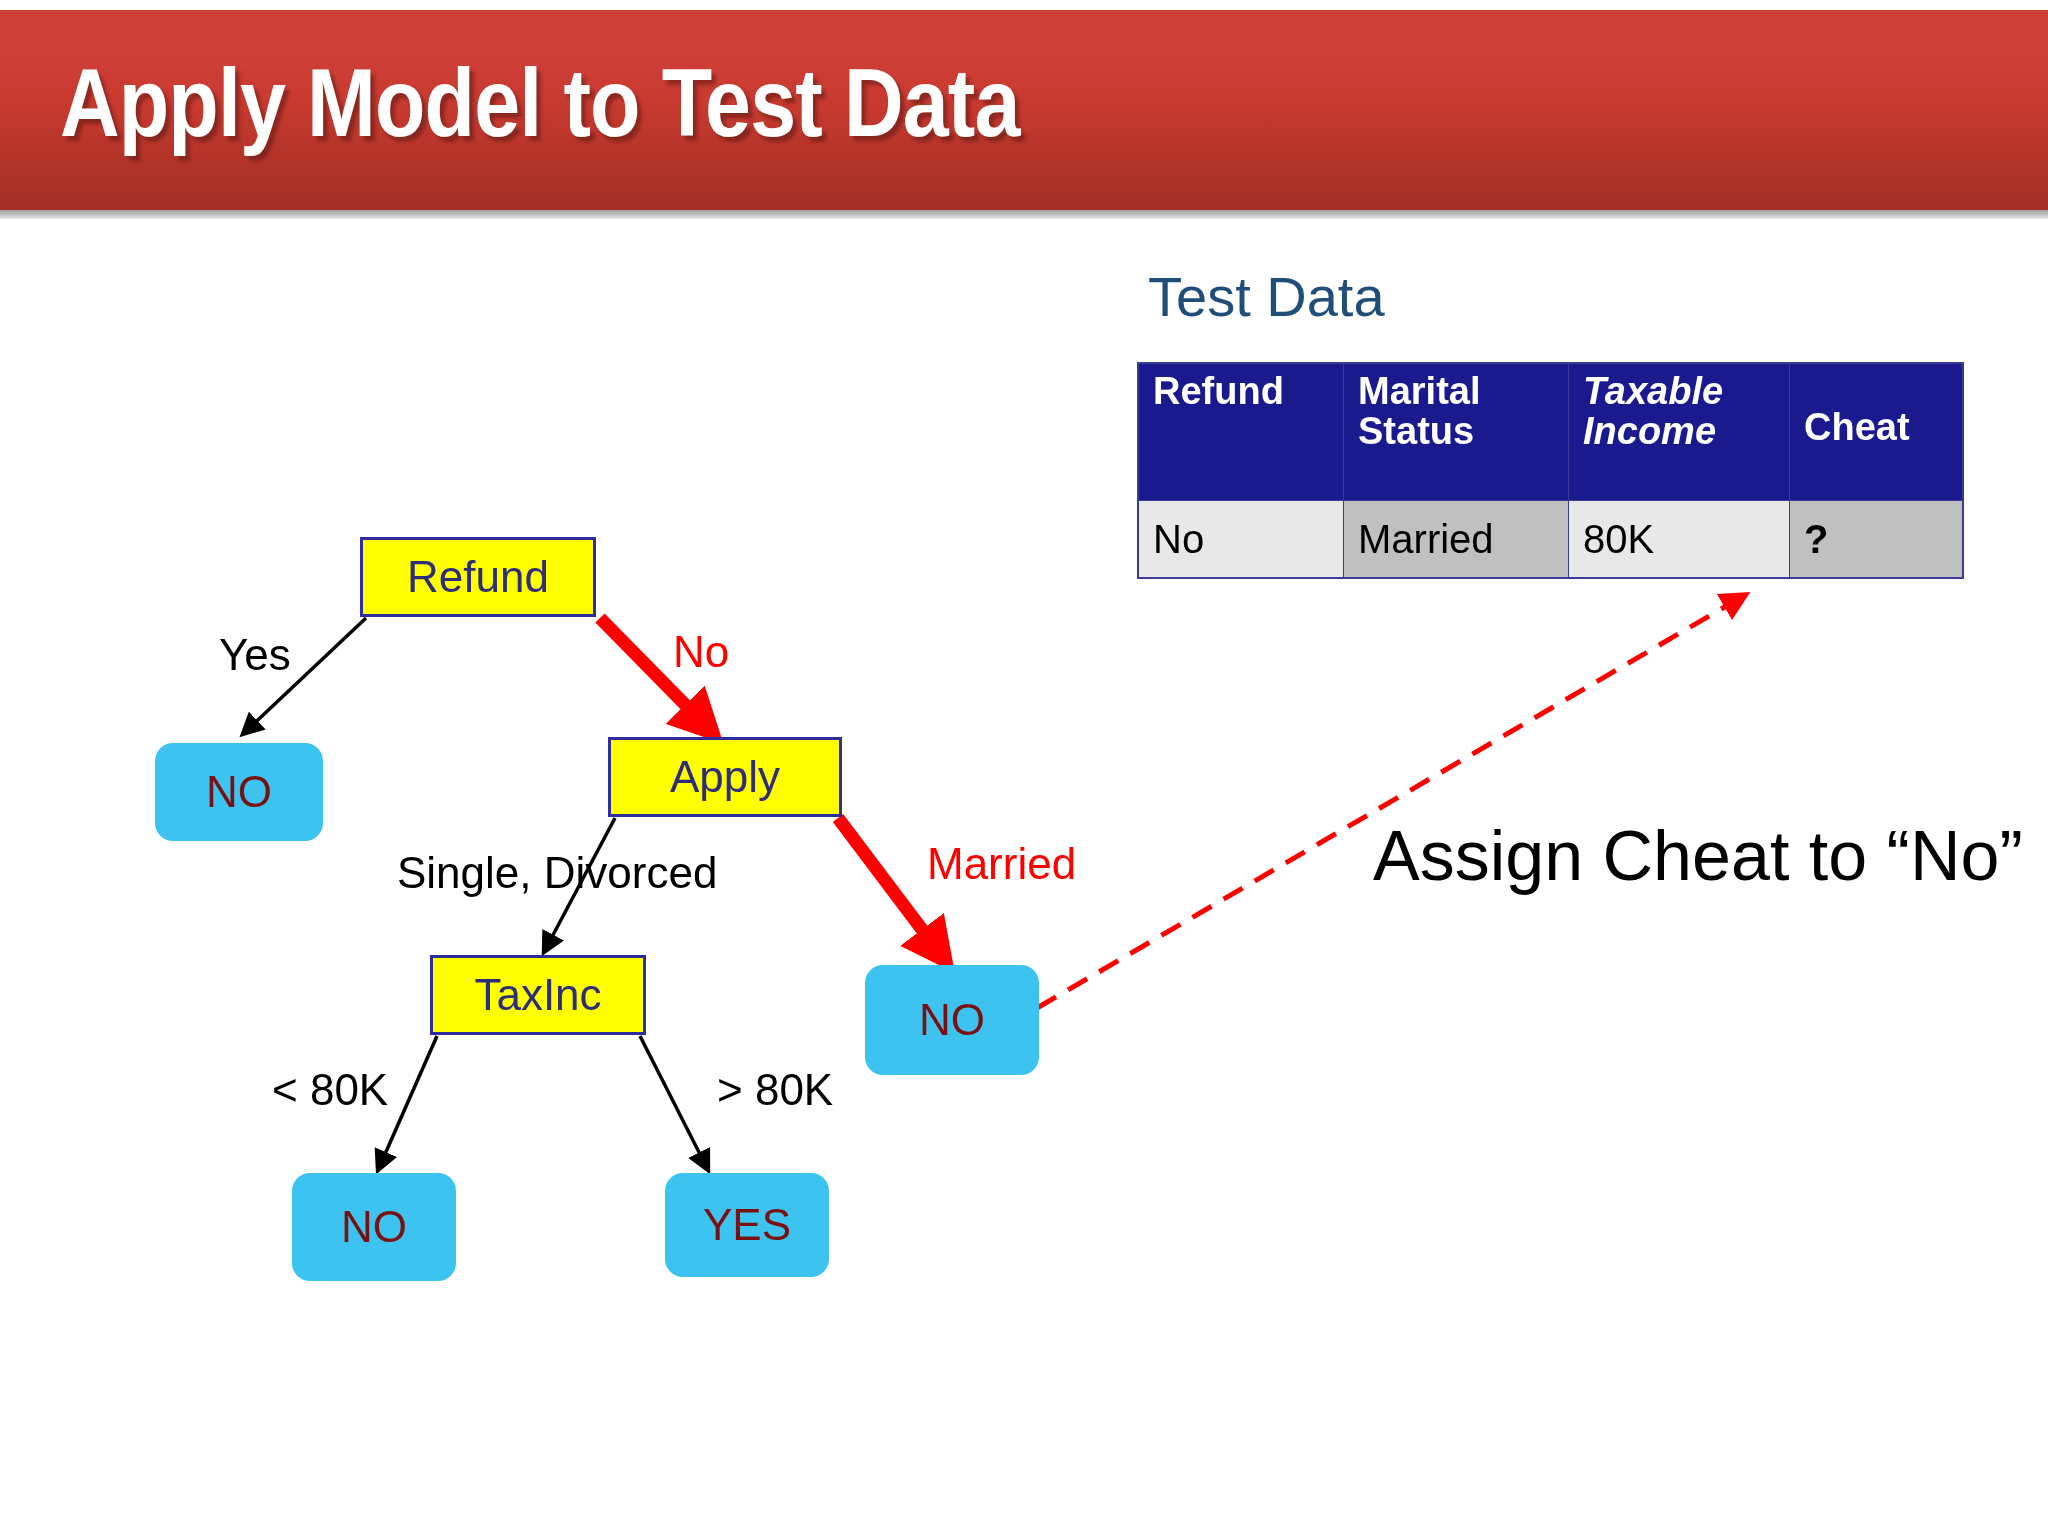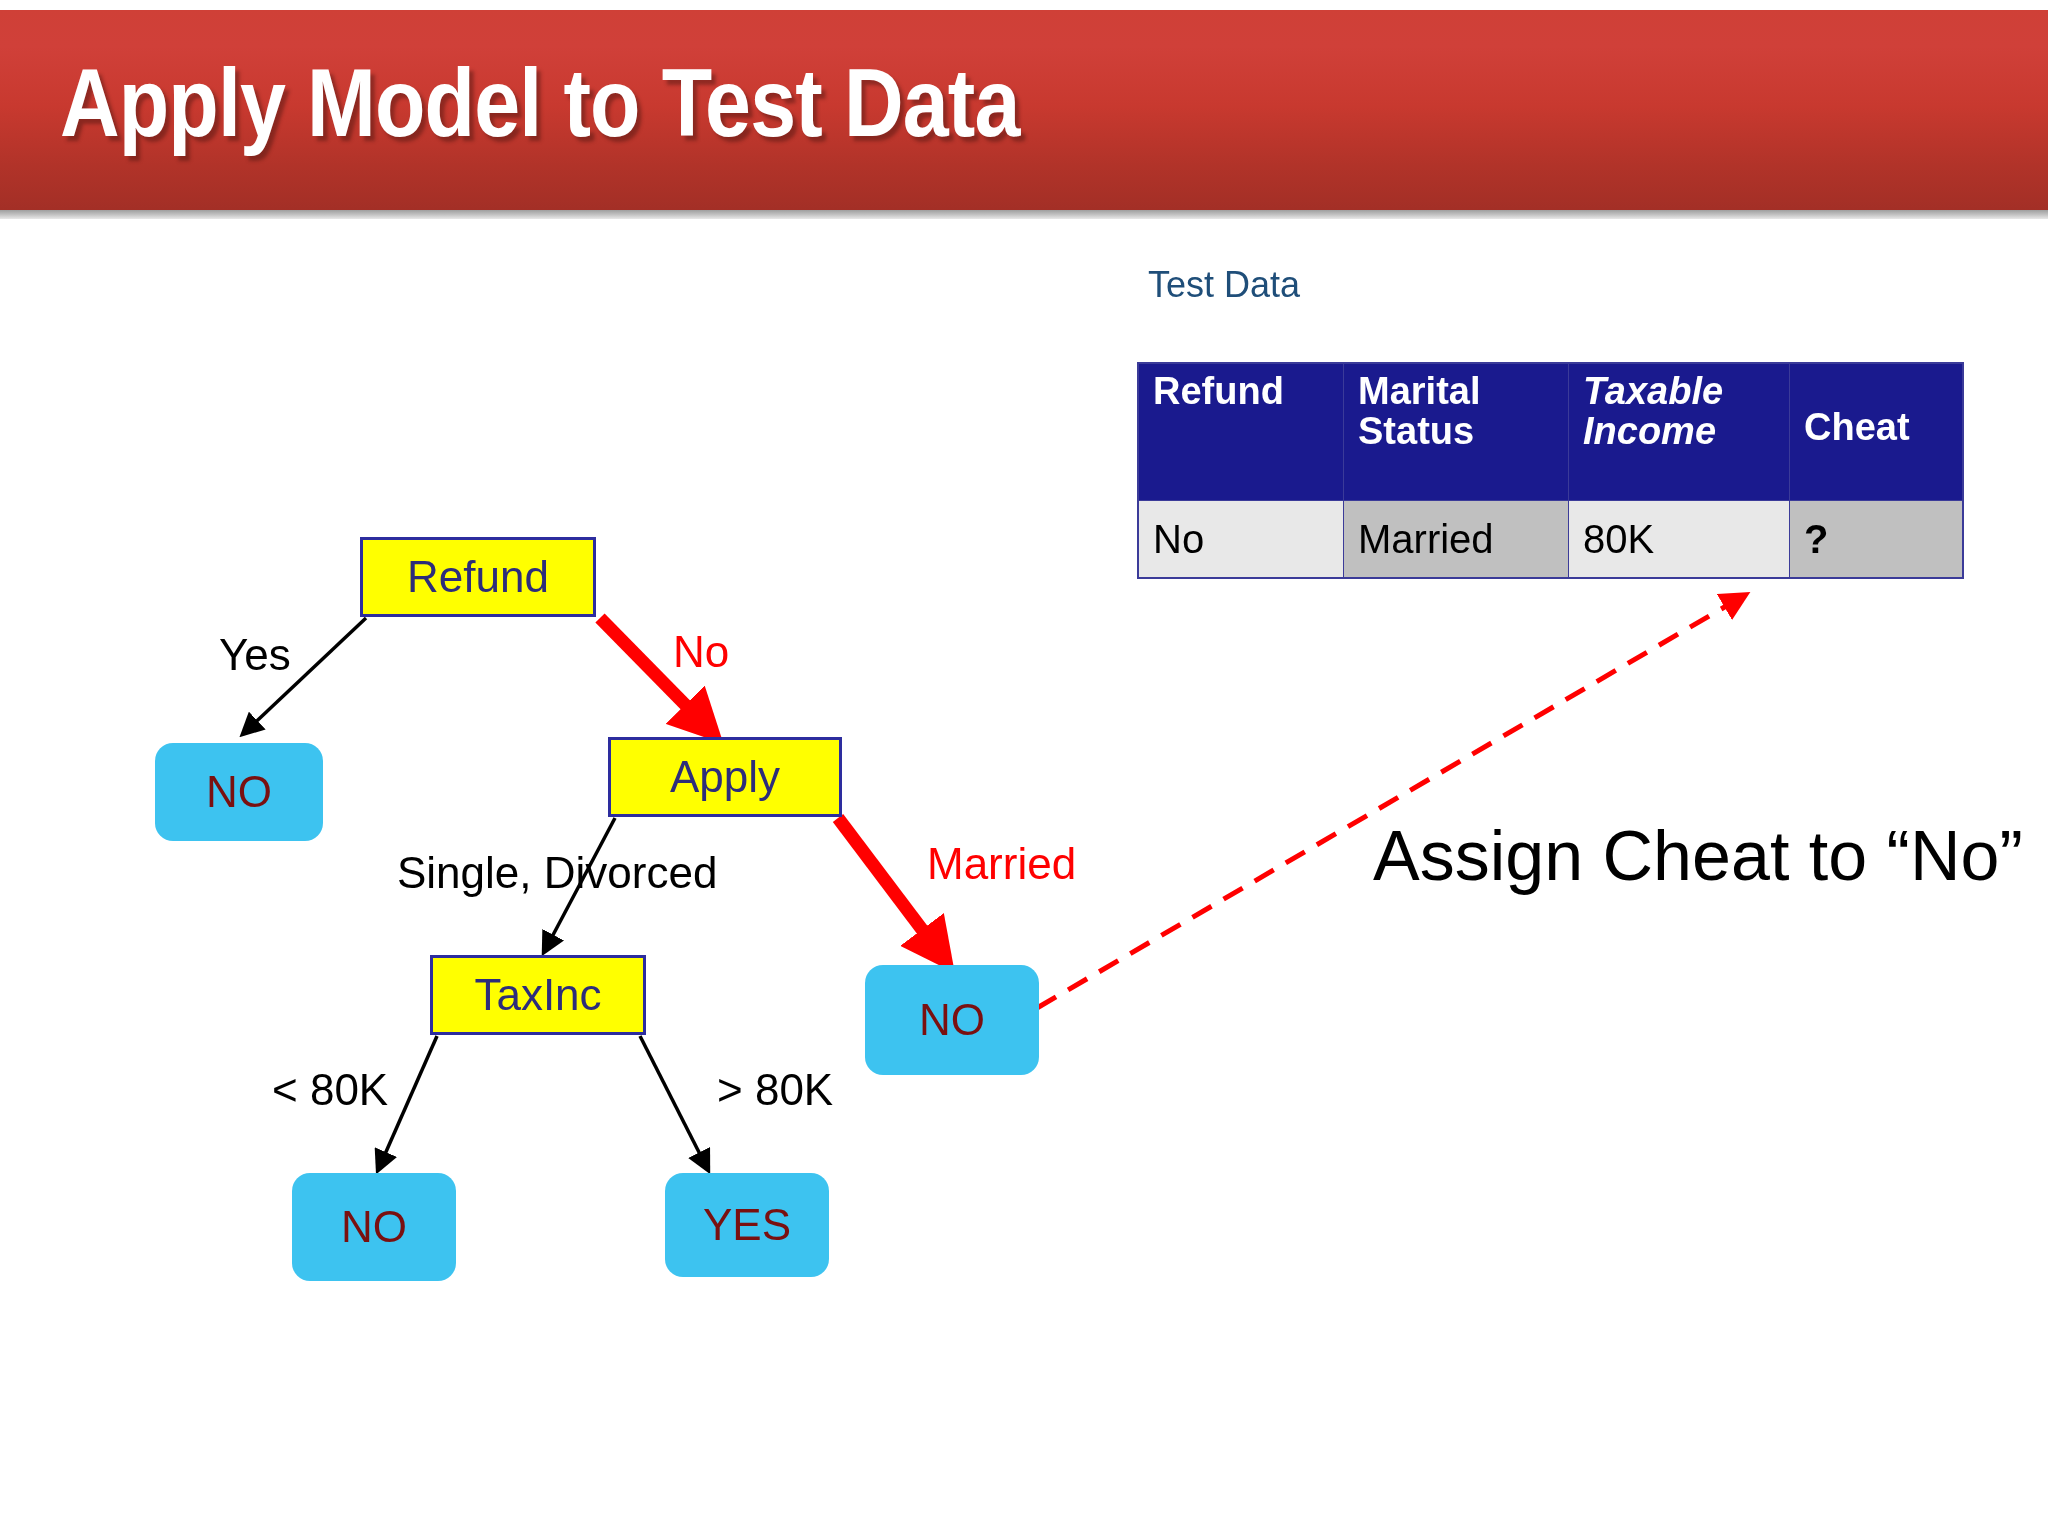--- a/index.html
+++ b/index.html
@@ -50,21 +50,21 @@
     transform-origin: left top;
     text-shadow: 5px 5px 4px rgba(70,20,15,0.45);
     white-space: nowrap;
   }
 
   
   #test-data-heading {
     position: absolute;
     left: 1148px;
     top: 254px;
-    font-size: 36px;
+    font-size: 56px;
     color: #1f4e79;
     white-space: nowrap;
   }
 
   
   #test-table {
     position: absolute;
     left: 1137px;
     top: 352px;
     border-collapse: collapse;

